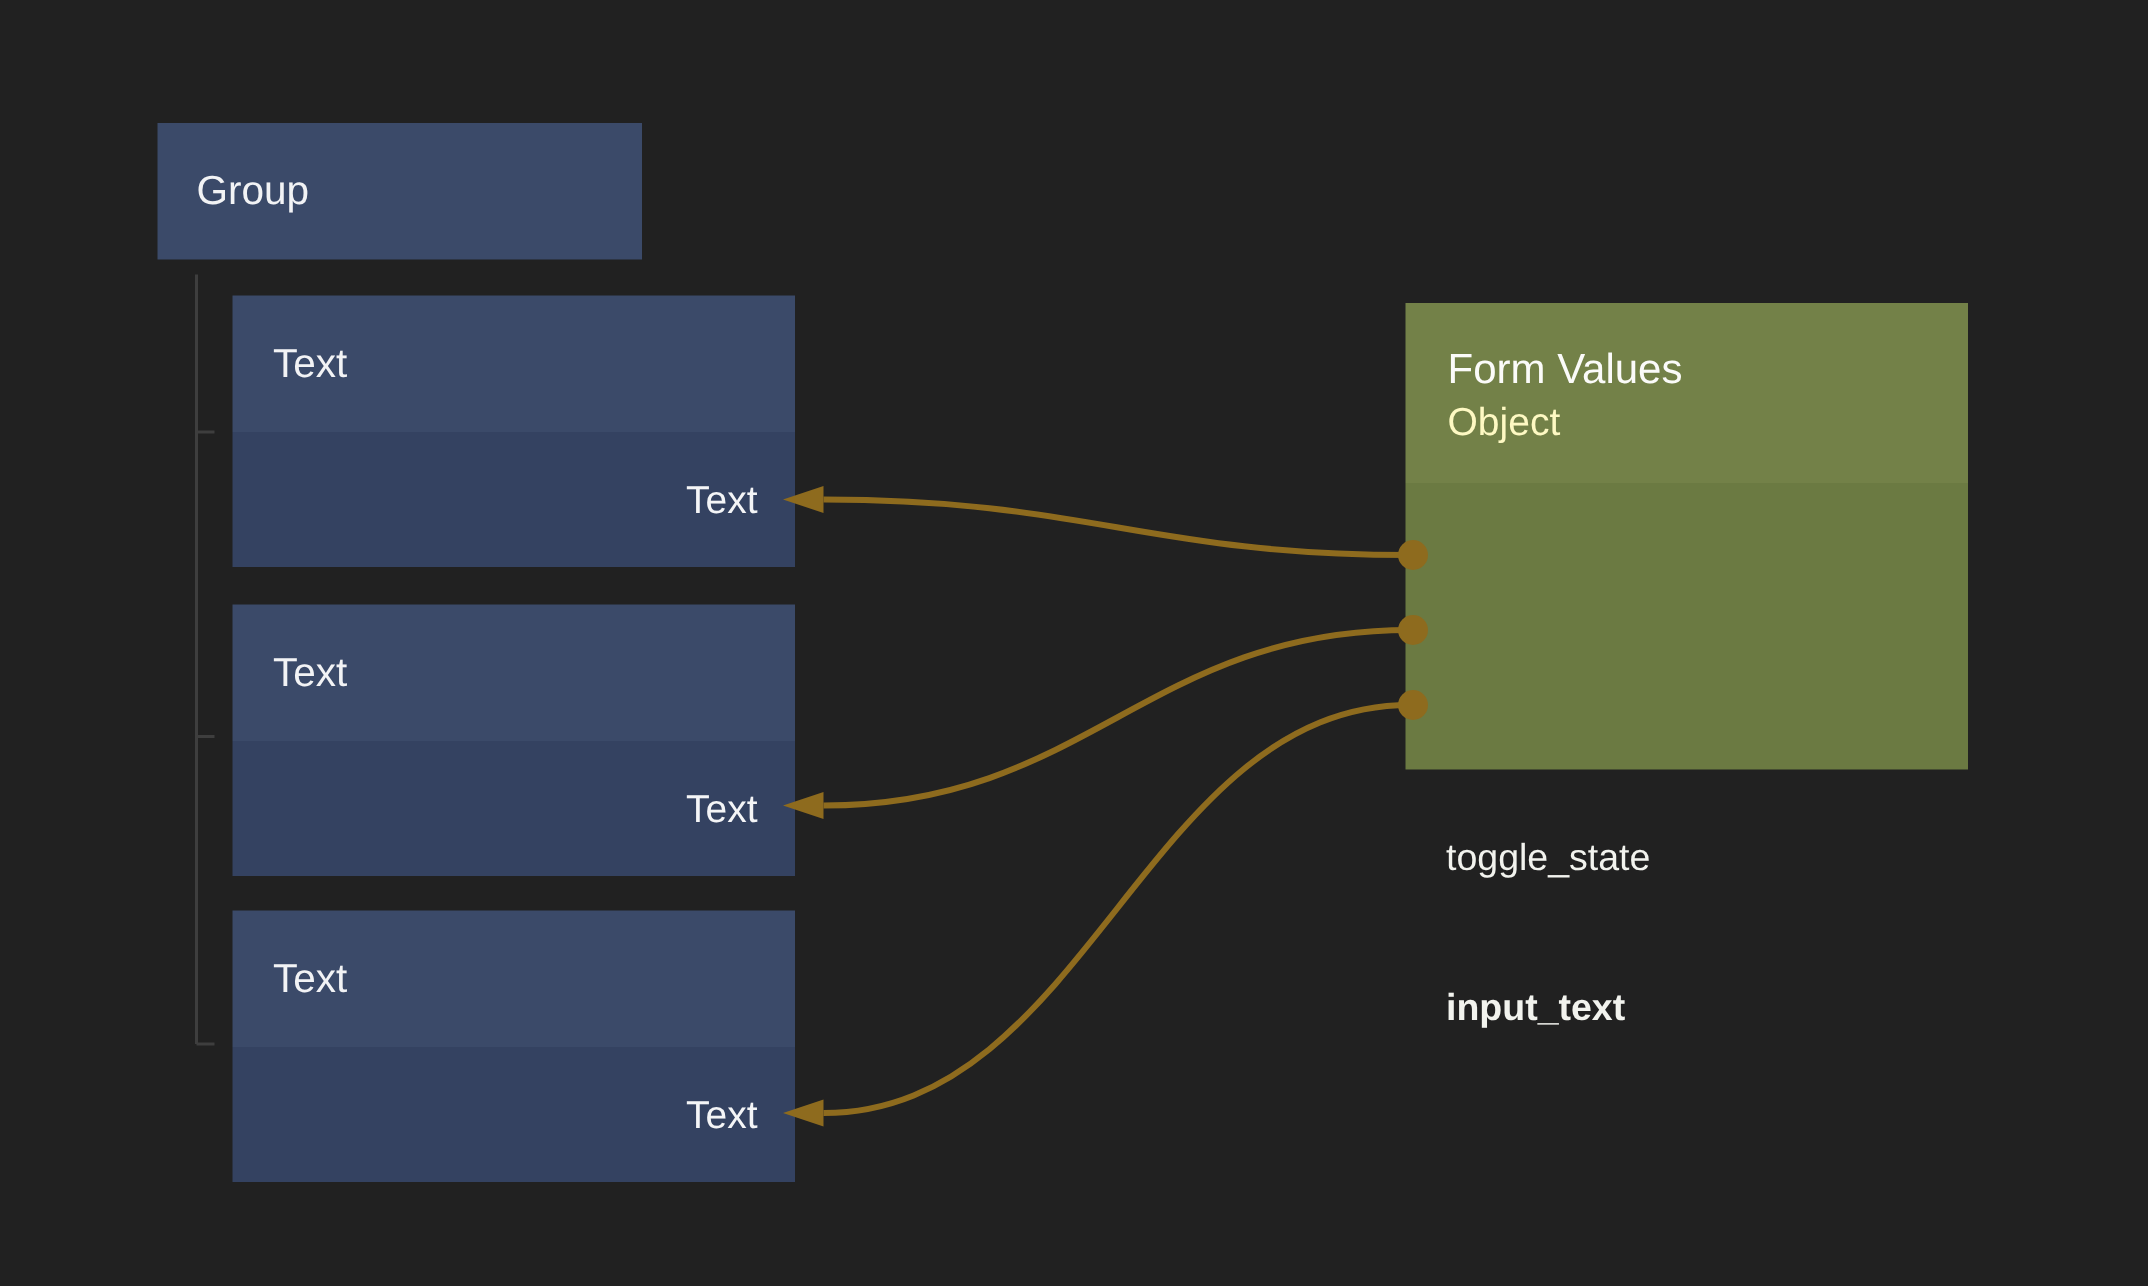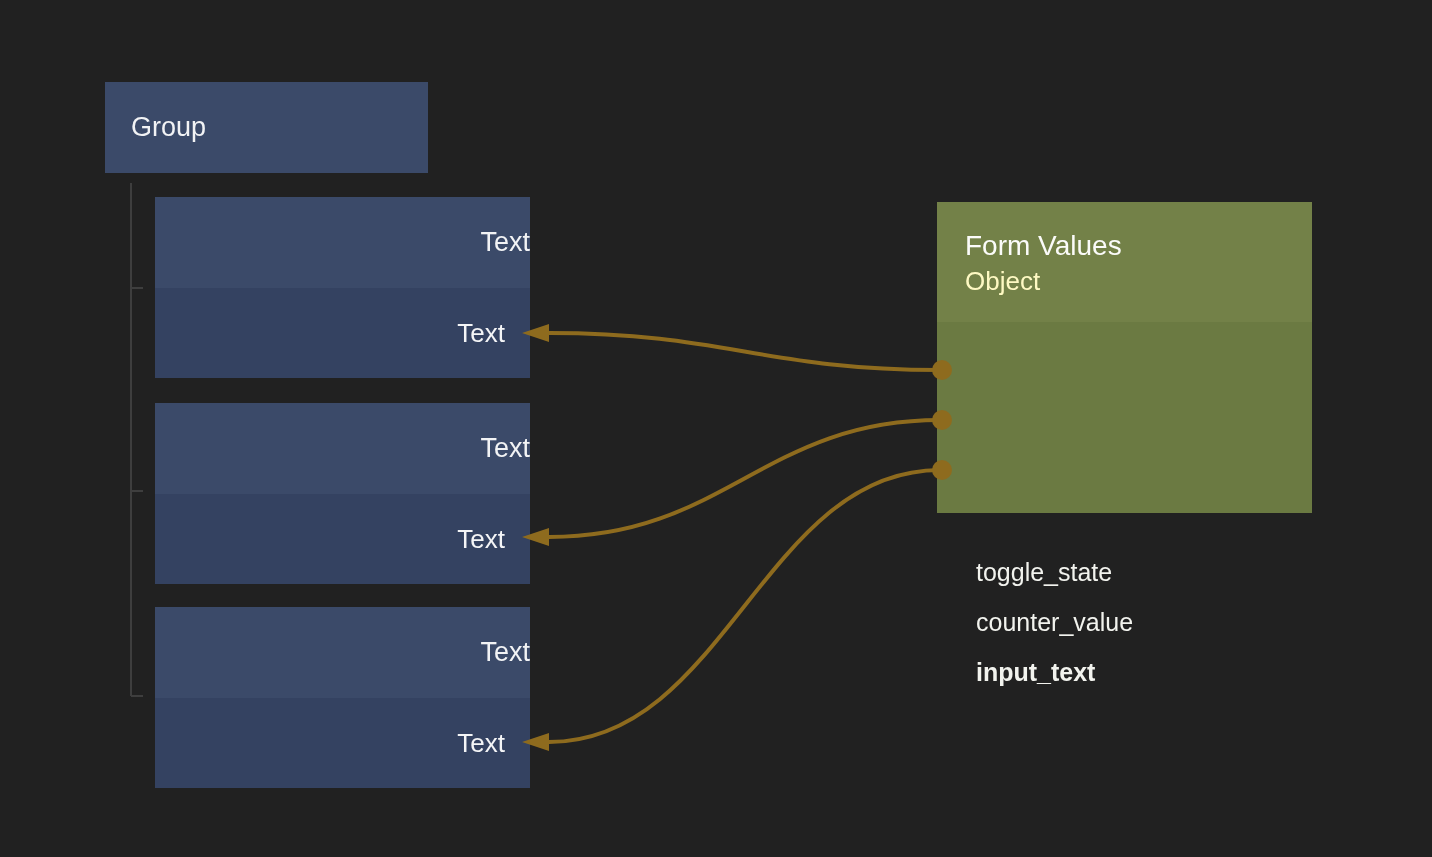--- a/index.html
+++ b/index.html
@@ -34,21 +34,21 @@
     width: 323px; height: 91px;
     background: #3b4a69;
   }
   .node-group .title {
     line-height: 91px;
     padding-left: 26px;
   }
   
   .node-text {
     left: 155px;
-    width: 375px; height: 181px; text-align: right;
+    width: 375px; height: 181px;
   }
   .node-text-1 { top: 197px; }
   .node-text-2 { top: 403px; }
   .node-text-3 { top: 607px; }
   .node-text .header {
     height: 91px;
     background: #3b4a69;
   }
   .node-text .header .title {
     line-height: 91px;
@@ -97,21 +97,21 @@
     left: 27px;
     height: 36px;
     line-height: 36px;
     font-size: 25px;
     color: #f2f3ee;
     white-space: nowrap;
   }
   
   .node-form .ports {
     position: absolute;
-    left: 0; top: 0; width: 100%; height: 100%; margin-left: 12px;
+    left: 0; top: 0; width: 100%; height: 100%;
   }
   
   #wire-layer {
     position: absolute;
     left: 0; top: 0;
     width: 1432px; height: 857px;
     pointer-events: none;
   }
 </style>
 </head>
@@ -151,21 +151,20 @@
   </div>
 
   <div class="node node-form">
     <div class="header">
       <div class="title">Form Values</div>
       <div class="subtitle">Object</div>
     </div>
     <div class="body"></div>
     <div class="ports">
       <div class="port-label" style="top: 352px; margin-top: 0px;">toggle_state</div>
-      <div class="port-label" style="top: 402px; margin-top: 0px;">counter_value</div>
       <div class="port-label" style="top: 452px; margin-top: 0px; font-weight: bold;">input_text</div>
     </div>
   </div>
 
   <svg id="wire-layer" width="1432" height="857" viewBox="0 0 1432 857" xmlns="http://www.w3.org/2000/svg">
     <path id="tree-connector" fill="none" stroke-width="2" d="M 131 183 L 131 696 M 131 288 L 143 288 M 131 491 L 143 491 M 131 696 L 143 696" stroke="#3e3e3e"></path>
   <path d="M 549 333 C 724.95 333, 764.05 370, 940 370" fill="none" stroke="#8e6b1e" stroke-width="4"></path>
       <polygon points="522,333 549,324 549,342" fill="#8e6b1e"></polygon>
       <path d="M 549 537 C 724.95 537, 764.05 420, 940 420" fill="none" stroke="#8e6b1e" stroke-width="4"></path>
       <polygon points="522,537 549,528 549,546" fill="#8e6b1e"></polygon>

